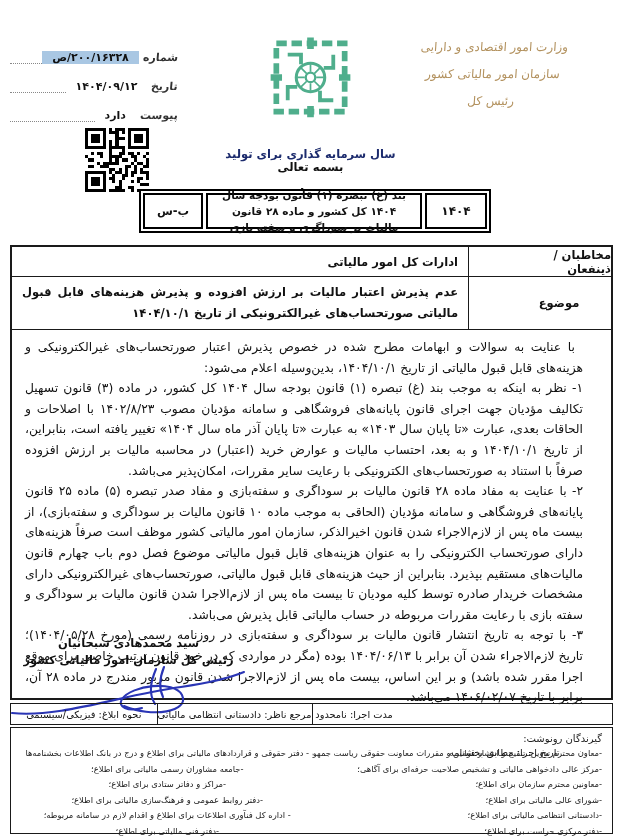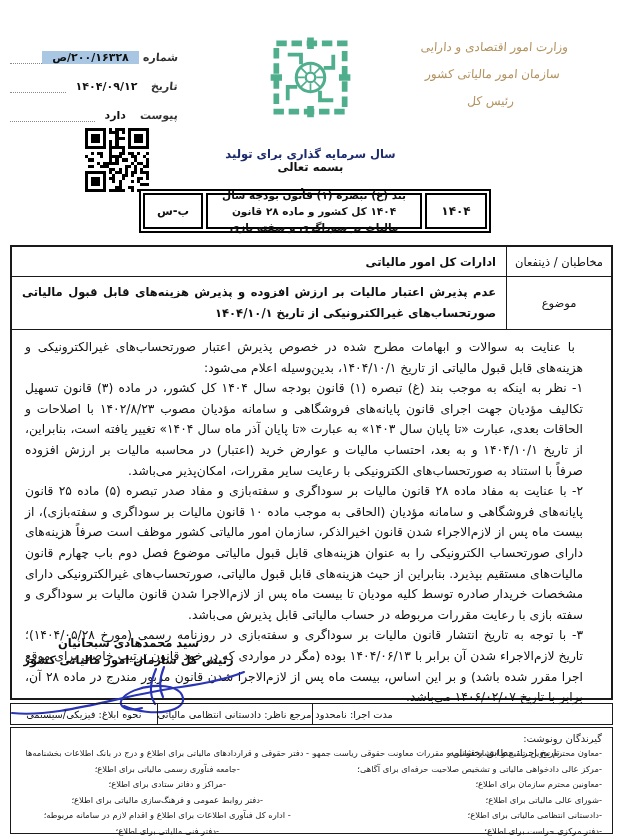--- a/index.html
+++ b/index.html
@@ -32,21 +32,21 @@
              font-weight:bold;font-size:10.5px;text-align:center;box-sizing:border-box;}
   .cell-year{flex:0 0 62px;font-size:12px;}
   .cell-ref{flex:1 1 auto;line-height:16px;padding:0 6px;}
   .cell-code{flex:0 0 60px;font-size:11.5px;}
 
   
   .main-box{position:absolute;top:245px;right:8px;width:603px;height:455px;
             border:2px solid #1a1a1a;box-sizing:border-box;background:#fff;}
   .hdr-row{display:flex;direction:rtl;border-bottom:1.6px solid #1a1a1a;}
   .hdr-label{flex:0 0 104px;border-left:1.6px solid #1a1a1a;display:flex;align-items:center;
-             justify-content:center;font-weight:normal;font-size:11.5px;}
+             justify-content:center;font-weight:bold;font-size:11.5px;padding-left:38px;}
   .hdr-value{flex:1 1 auto;display:flex;align-items:center;font-weight:bold;font-size:11.5px;
              padding:0 10px;box-sizing:border-box;}
   .row-recipients{height:29px;}
   .row-subject{height:52px;}
   .subject-text{line-height:21px;text-align:justify;width:100%;}
   .body-text{padding:7px 28px 0 13px;font-size:12.3px;line-height:20.6px;text-align:justify;}
   .body-text p{margin:0;}
   .p-intro{text-indent:8px;}
 
   .signature{position:absolute;right:370px;top:388px;width:225px;text-align:center;
@@ -303,21 +303,21 @@
       <div class="cc-col cc-col-right">
         <div>-معاون محترم تدوین، تنقیح و انتشار قوانین و مقررات معاونت حقوقی ریاست جمهوری برای استحضار؛</div>
         <div>-مرکز عالی دادخواهی مالیاتی و تشخیص صلاحیت حرفه‌ای برای آگاهی؛</div>
         <div>-معاونین محترم سازمان برای اطلاع؛</div>
         <div>-شورای عالی مالیاتی برای اطلاع؛</div>
         <div>-دادستانی انتظامی مالیاتی برای اطلاع؛</div>
         <div>-دفتر مرکزی حراست برای اطلاع؛</div>
       </div>
       <div class="cc-col cc-col-left">
         <div>- دفتر حقوقی و قراردادهای مالیاتی برای اطلاع و درج در بانک اطلاعات بخشنامه‌ها</div>
-        <div>-جامعه فنآوری رسمی مالیاتی برای اطلاع؛</div>
+        <div>-جامعه مشاوران رسمی مالیاتی برای اطلاع؛</div>
         <div>-مراکز و دفاتر ستادی برای اطلاع؛</div>
         <div>-دفتر روابط عمومی و فرهنگ‌سازی مالیاتی برای اطلاع؛</div>
         <div>- اداره کل فنآوری اطلاعات برای اطلاع و اقدام لازم در سامانه مربوطه؛</div>
         <div>-دفتر فنی مالیاتی برای اطلاع؛</div>
       </div>
     </div>
   </div>
 
 </div>
 

